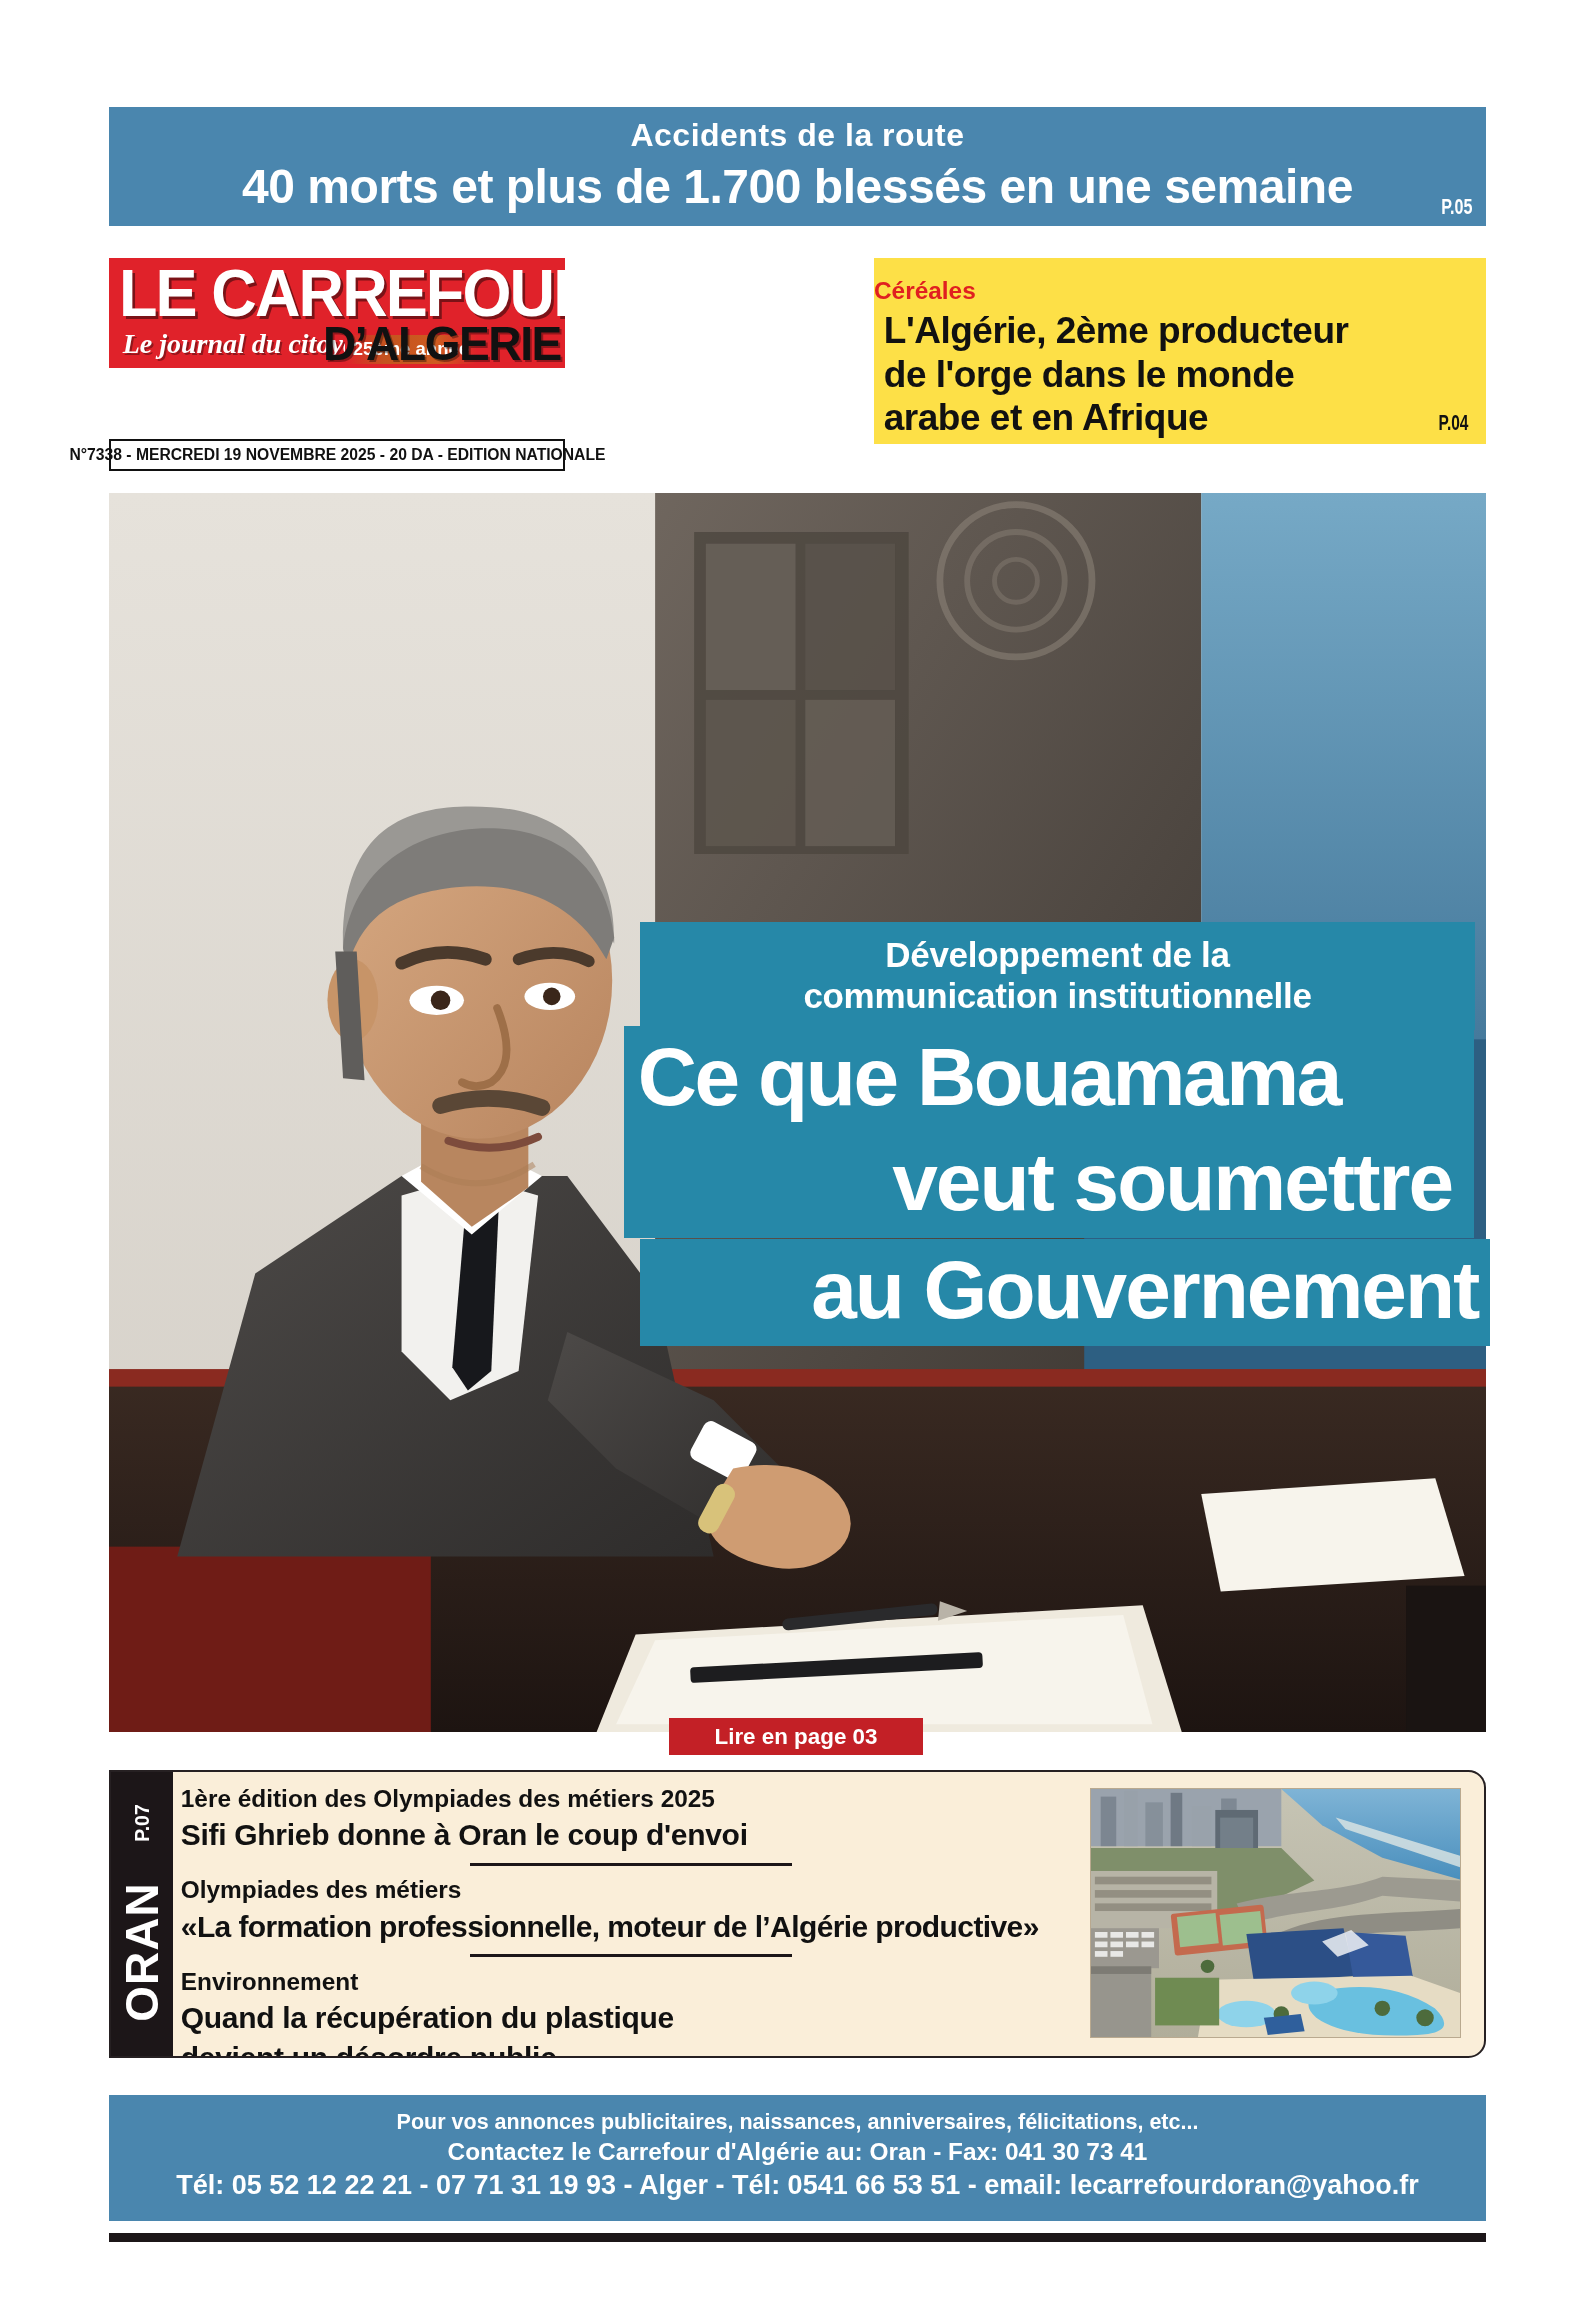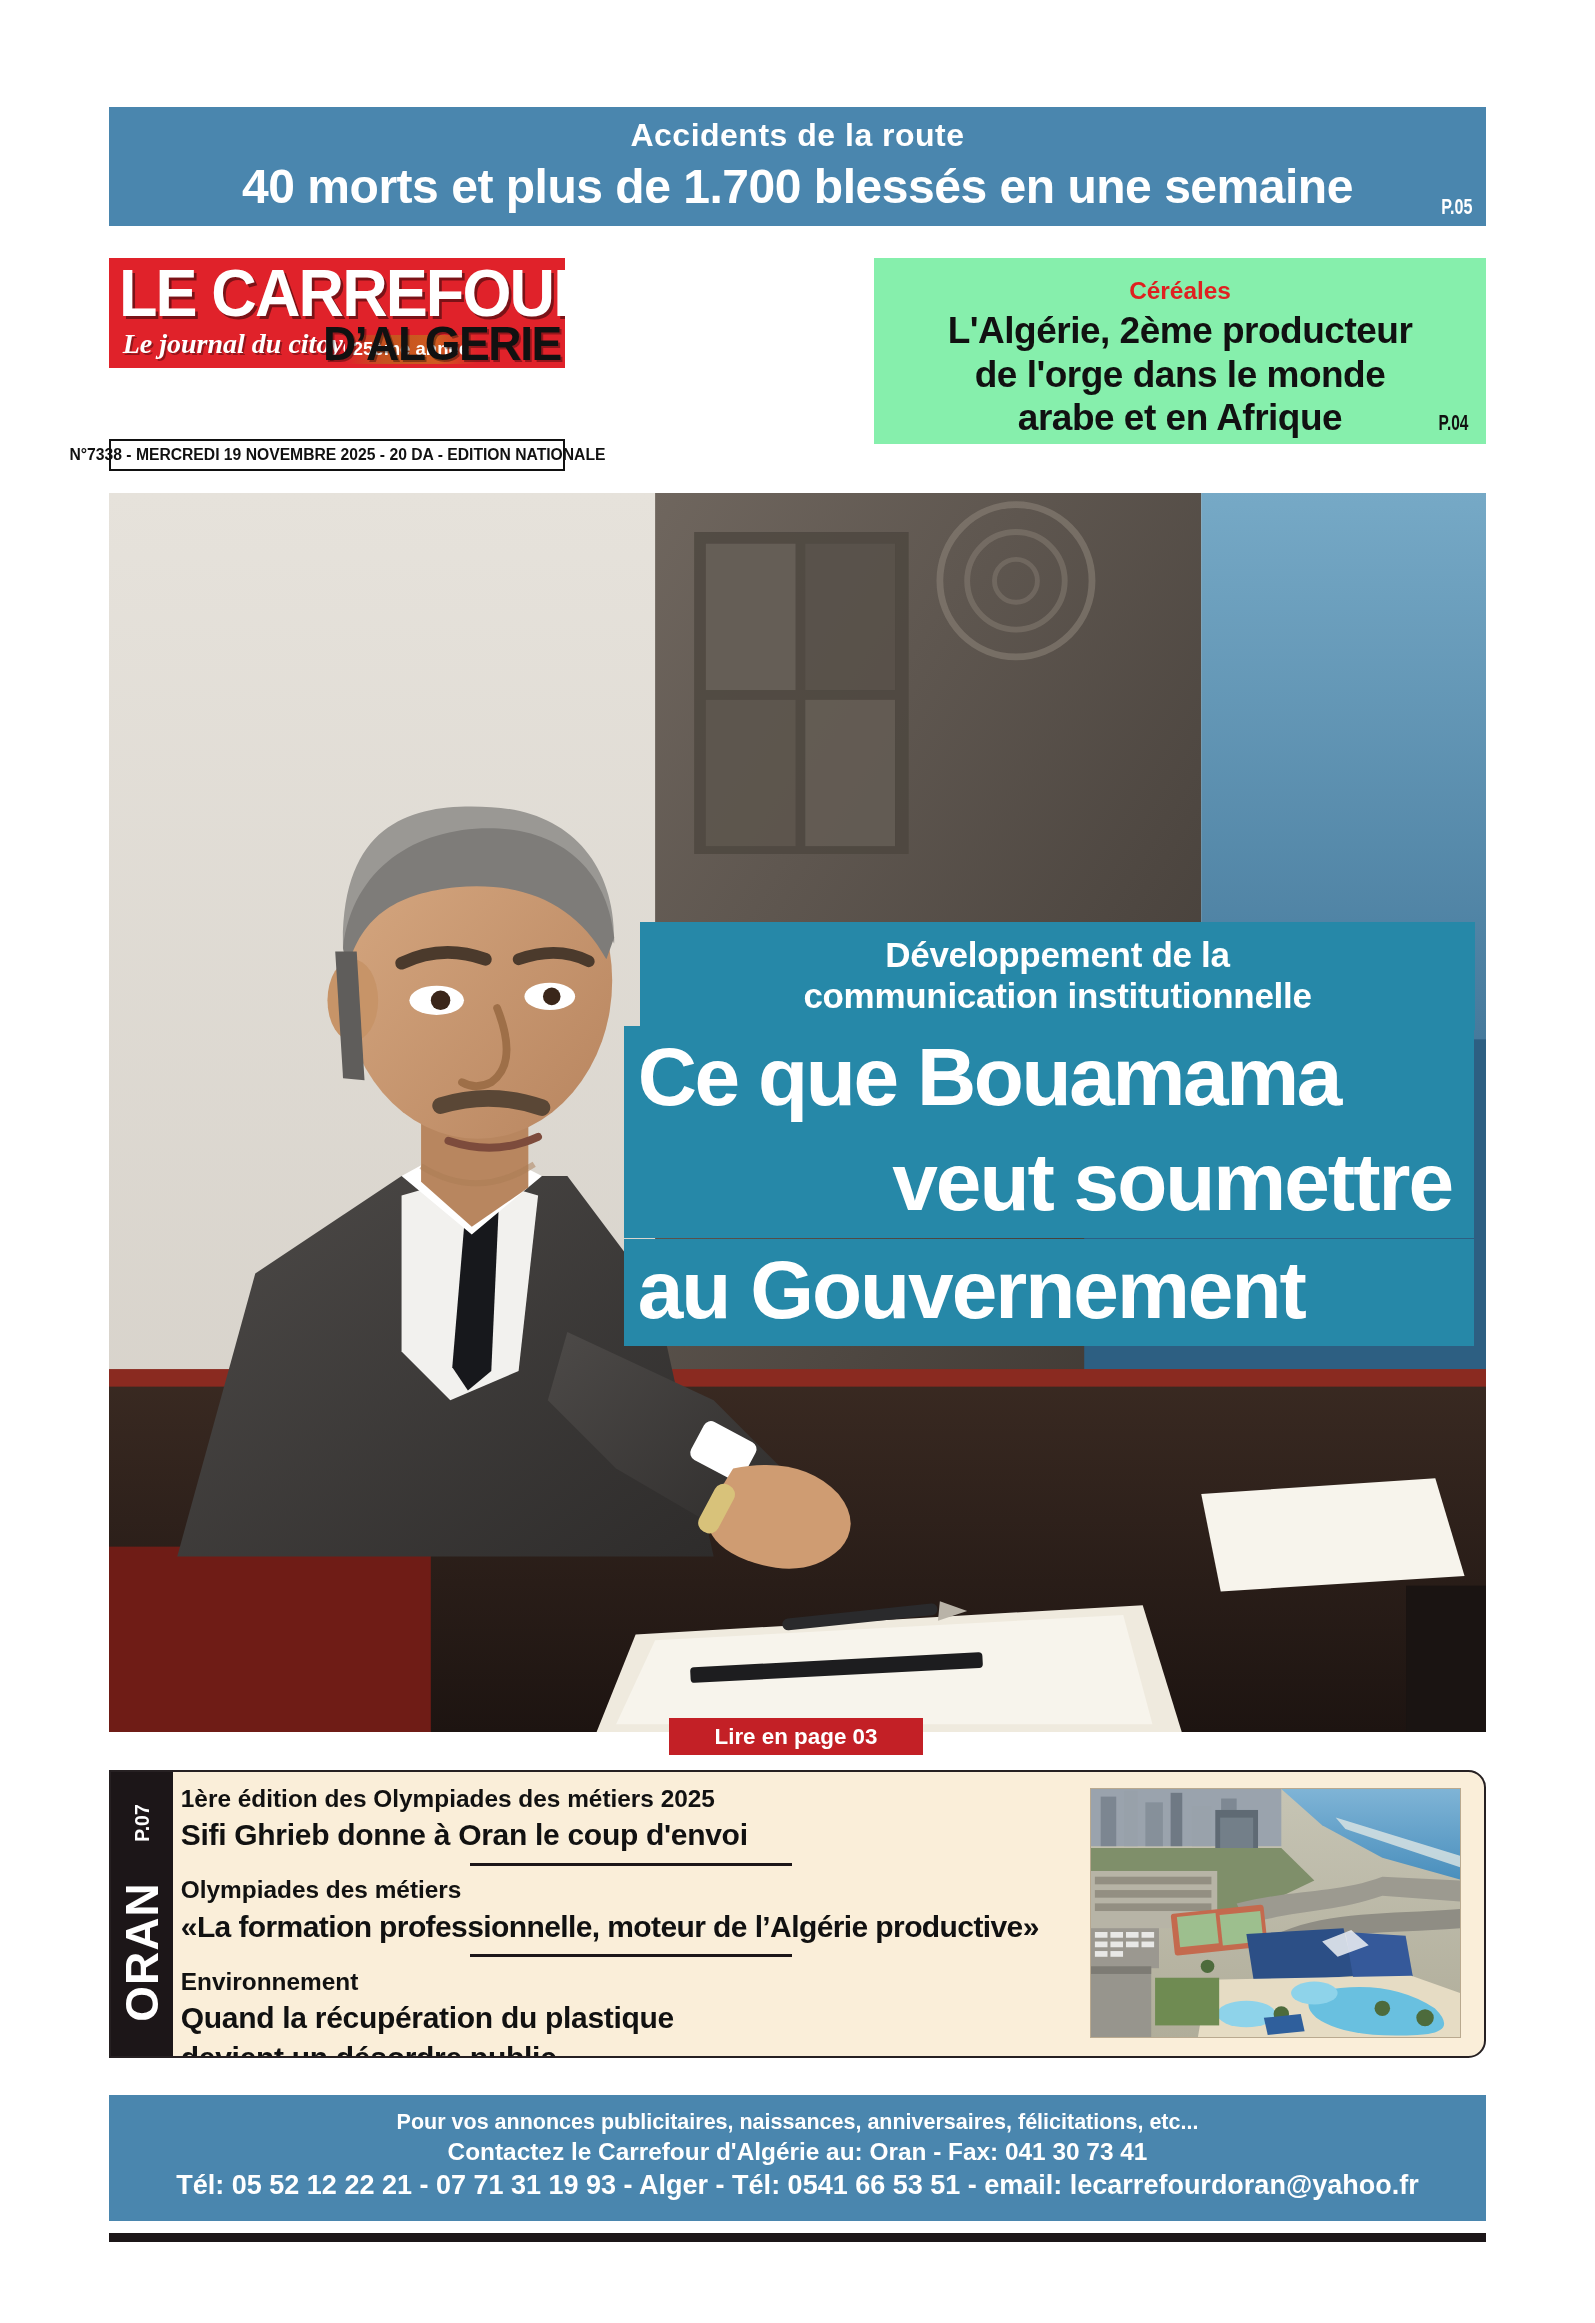--- a/index.html
+++ b/index.html
@@ -137,22 +137,22 @@
     transform: scaleX(0.98);
   }
 
   
   .cereales {
     position: absolute;
     left: 874px;
     top: 258px;
     width: 612px;
     height: 186px;
-    background: #86efac;
-    text-align: center;
+    background: #fde047;
+    text-align: left;
     padding-top: 19.5px;
   }
   .cereales .cat {
     font-size: 24.4px;
     font-weight: bold;
     color: #e02020;
     line-height: 1.1;
   }
   .cereales .headline {
     font-size: 37px;
@@ -207,21 +207,21 @@
     position: absolute;
     background: #2688a8;
     color: #ffffff;
     font-weight: bold;
     line-height: 1;
     white-space: nowrap;
     padding: 9.8px 13.7px 15.6px 13.7px;
   }
   .ov-l1 { left: 624px; top: 1026px; width: 850px; font-size: 82px; text-align: left; letter-spacing: -2.4px; }
   .ov-l2 { left: 624px; top: 1131px; width: 850px; font-size: 82px; text-align: right; letter-spacing: -2px; padding-right: 22px;}
-  .ov-l3 { left: 624px; top: 1239px; width: 850px; font-size: 82px; letter-spacing: -2px; padding-right: 11.7px;}
+  .ov-l3 { left: 640px; top: 1239px; width: 850px; font-size: 82px; text-align: right; letter-spacing: -2px; padding-right: 11.7px;}
 
   .lire {
     position: absolute;
     left: 669px;
     top: 1718px;
     width: 254px;
     height: 37px;
     background: #c32026;
     color: #ffffff;
     font-size: 22.4px;

